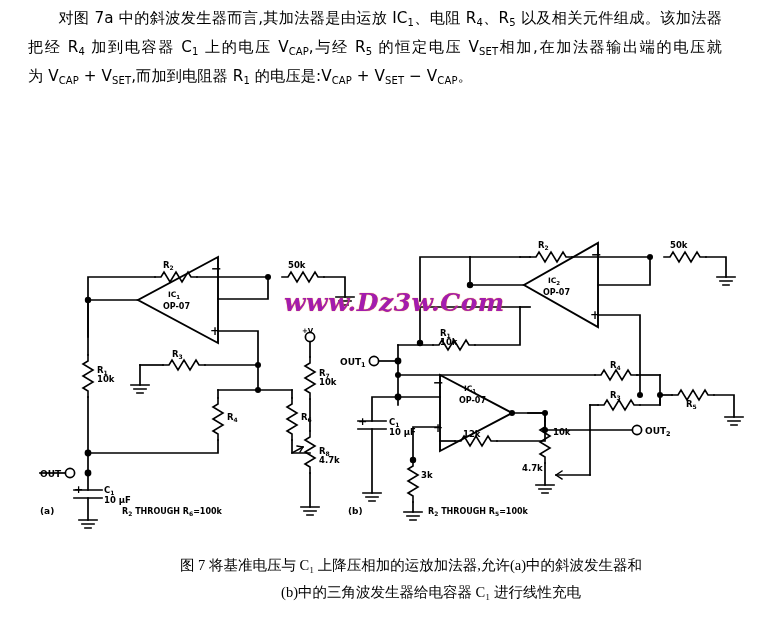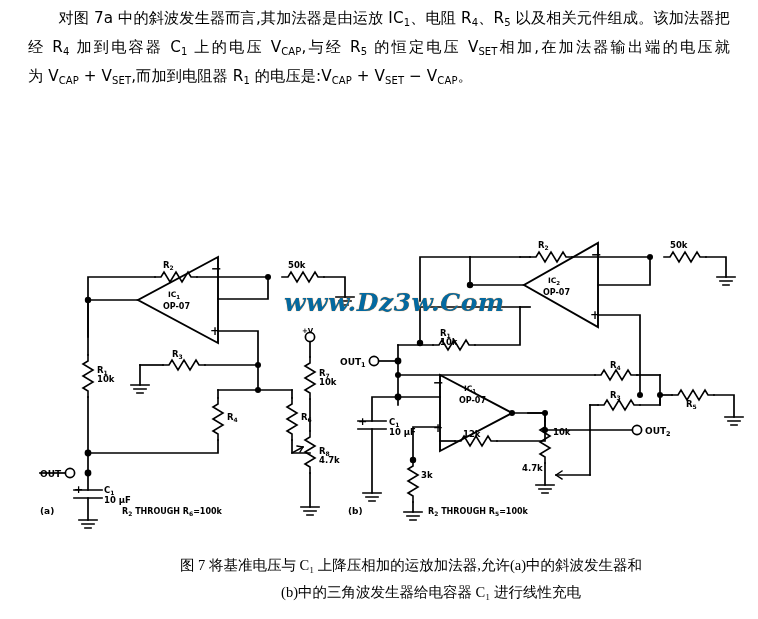--- a/index.html
+++ b/index.html
@@ -9,32 +9,32 @@
     color:#000;
   }
   
   .article{
     position:absolute;left:28px;top:6px;width:706px;
     font-family:"DejaVu Sans","Liberation Sans",sans-serif;
     font-size:15.2px;line-height:25px;color:#000;
     letter-spacing:.1px;
     text-align:justify;
   }
-  .article p{margin:0 4px 0 0;text-indent:2em;}
+  .article p{margin:0 12px 0 0;text-indent:2em;}
   .article p.p2{text-indent:2em;}
   sub{font-size:.66em;vertical-align:-.28em;}
   
   #figure{position:absolute;left:0;top:235px;width:758px;height:300px;}
   #figure svg{display:block;}
   
   #watermark{
     position:absolute;left:284px;top:288px;
     font-family:"DejaVu Serif","Liberation Serif",serif;
     font-style:italic;font-weight:bold;font-size:25px;
-    color:#0369a1;letter-spacing:.5px;white-space:nowrap;
+    color:#a21caf;letter-spacing:.5px;white-space:nowrap;
     text-shadow:0 0 1px #F07A10;
   }
   
   #caption{
     position:absolute;left:0;top:552px;width:758px;
     text-align:center;
     font-family:Liberation Serif, serif;
     font-size:14.5px;line-height:27px;color:#000;margin-left:32px;
   }
   #caption .line2{padding-left:40px;}

